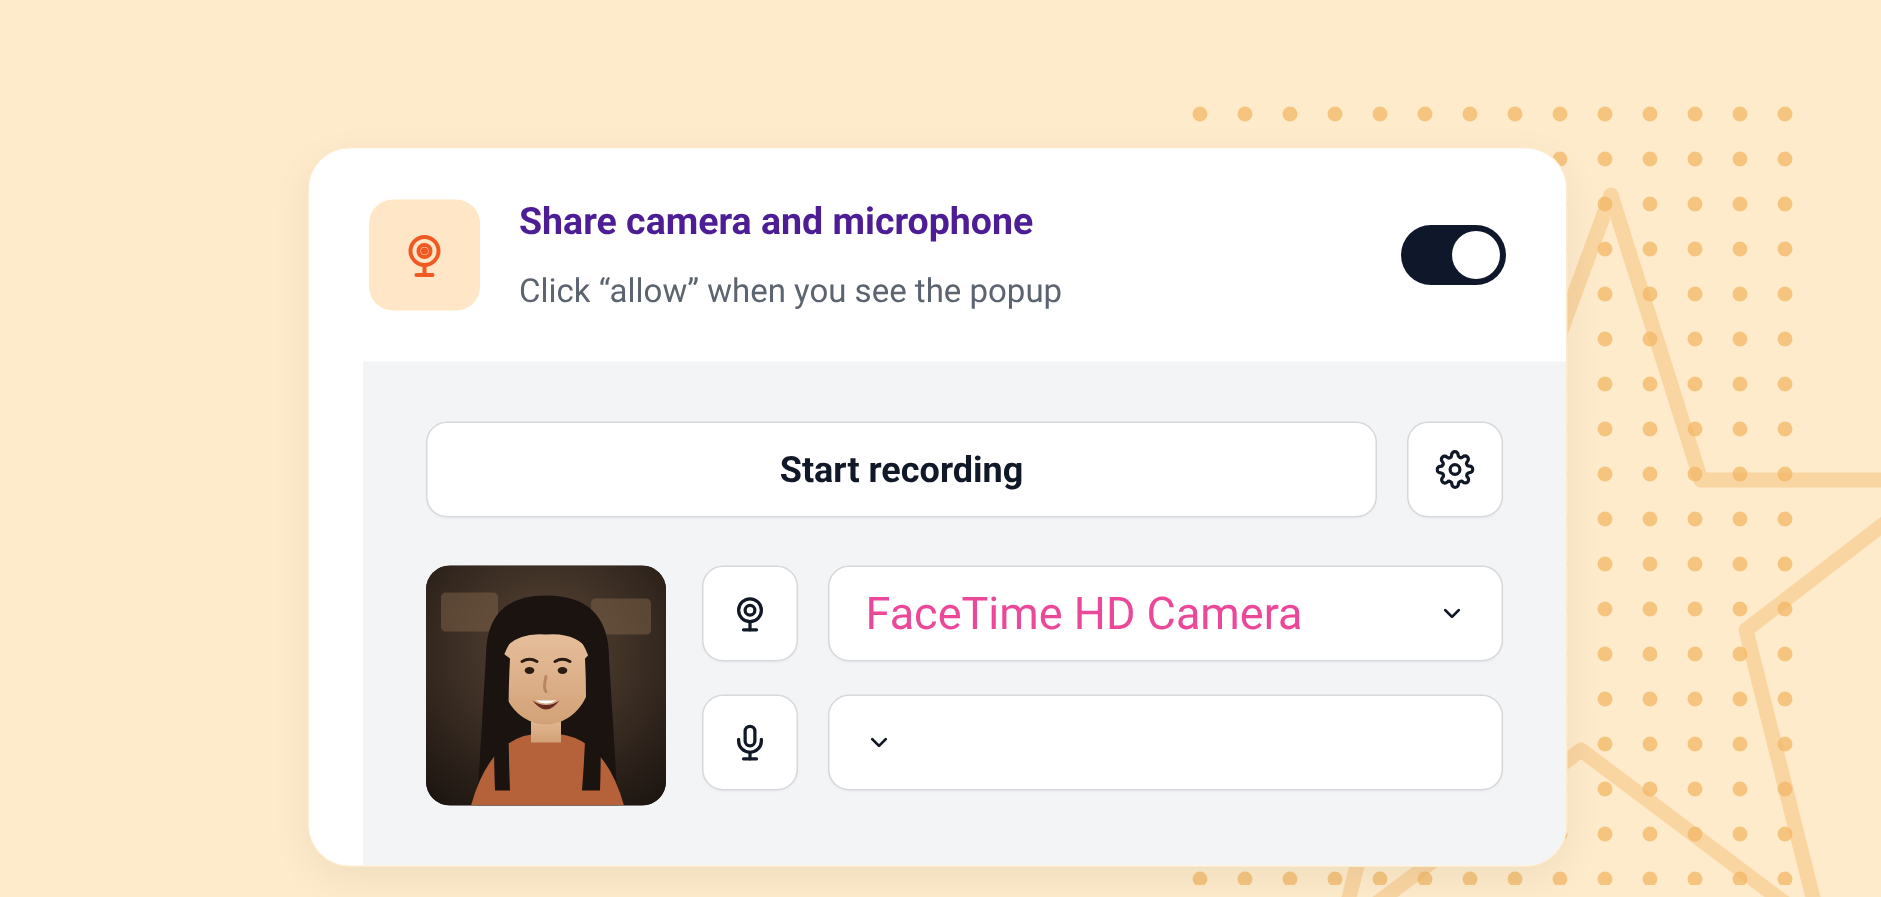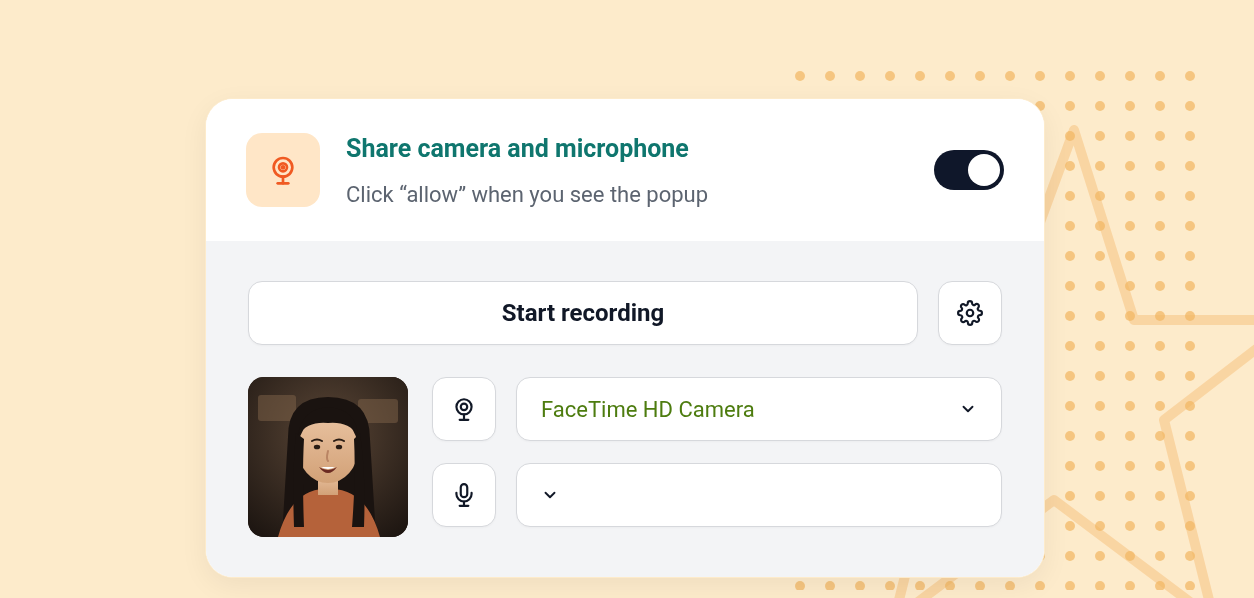--- a/index.html
+++ b/index.html
@@ -59,21 +59,21 @@
     align-items: center;
     justify-content: center;
     flex-shrink: 0;
   }
   .icon-tile svg { width: 32px; height: 32px; }
 
   .header-text { flex: 1; }
   .header-title {
     font-size: 25px;
     font-weight: 700;
-    color: #0f766e;
+    color: #4c1d95;
     line-height: 1.3;
   }
   .header-subtitle {
     font-size: 22px;
     color: #5c6470;
     margin-top: 16px;
   }
 
   .toggle {
     width: 70px;
@@ -90,20 +90,21 @@
     right: 4px;
     width: 32px;
     height: 32px;
     background: #fff;
     border-radius: 50%;
   }
 
   .card-body {
     background: #F3F4F6;
     padding: 40px 42px 40px 42px;
+    margin-left: 36px;
   }
 
   .row-1 { display: flex; gap: 20px; align-items: stretch; margin-bottom: 32px; }
 
   .btn-primary {
     flex: 1;
     height: 64px;
     background: #ffffff;
     border: 1.5px solid #D6D8DC;
     border-radius: 14px;
@@ -156,22 +157,22 @@
   .select {
     flex: 1;
     height: 64px;
     background: #ffffff;
     border: 1.5px solid #D6D8DC;
     border-radius: 14px;
     display: flex;
     align-items: center;
     justify-content: space-between;
     padding: 0 24px;
-    font-size: 22px;
-    color: #4d7c0f;
+    font-size: 30px;
+    color: #ec4899;
     cursor: pointer;
     box-shadow: 0 1px 2px rgba(0,0,0,0.03);
   }
   .select .chev { width: 18px; height: 18px; }
 </style>
 </head>
 <body>
 
 <svg class="bg-star" viewBox="0 0 520 520">
   <polygon points="300,10 360,200 520,200 390,300 440,500 280,380 120,500 170,300 40,200 230,200" fill="none" stroke="#F8C788" stroke-width="10" stroke-linejoin="round"></polygon>

